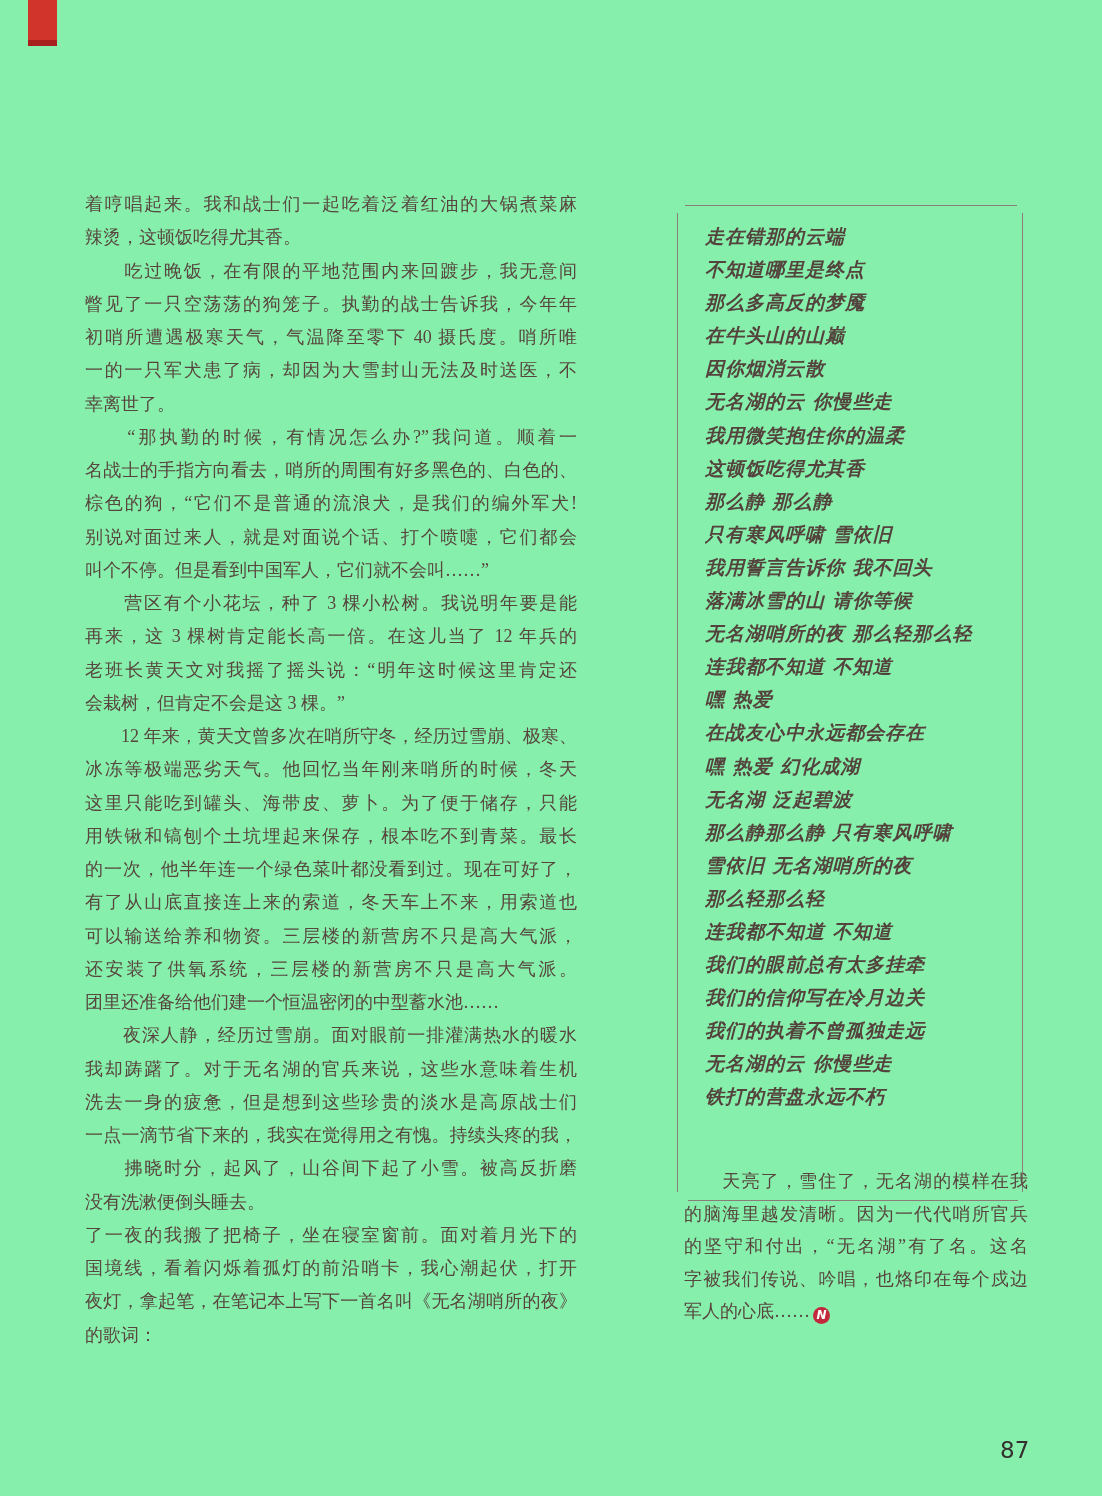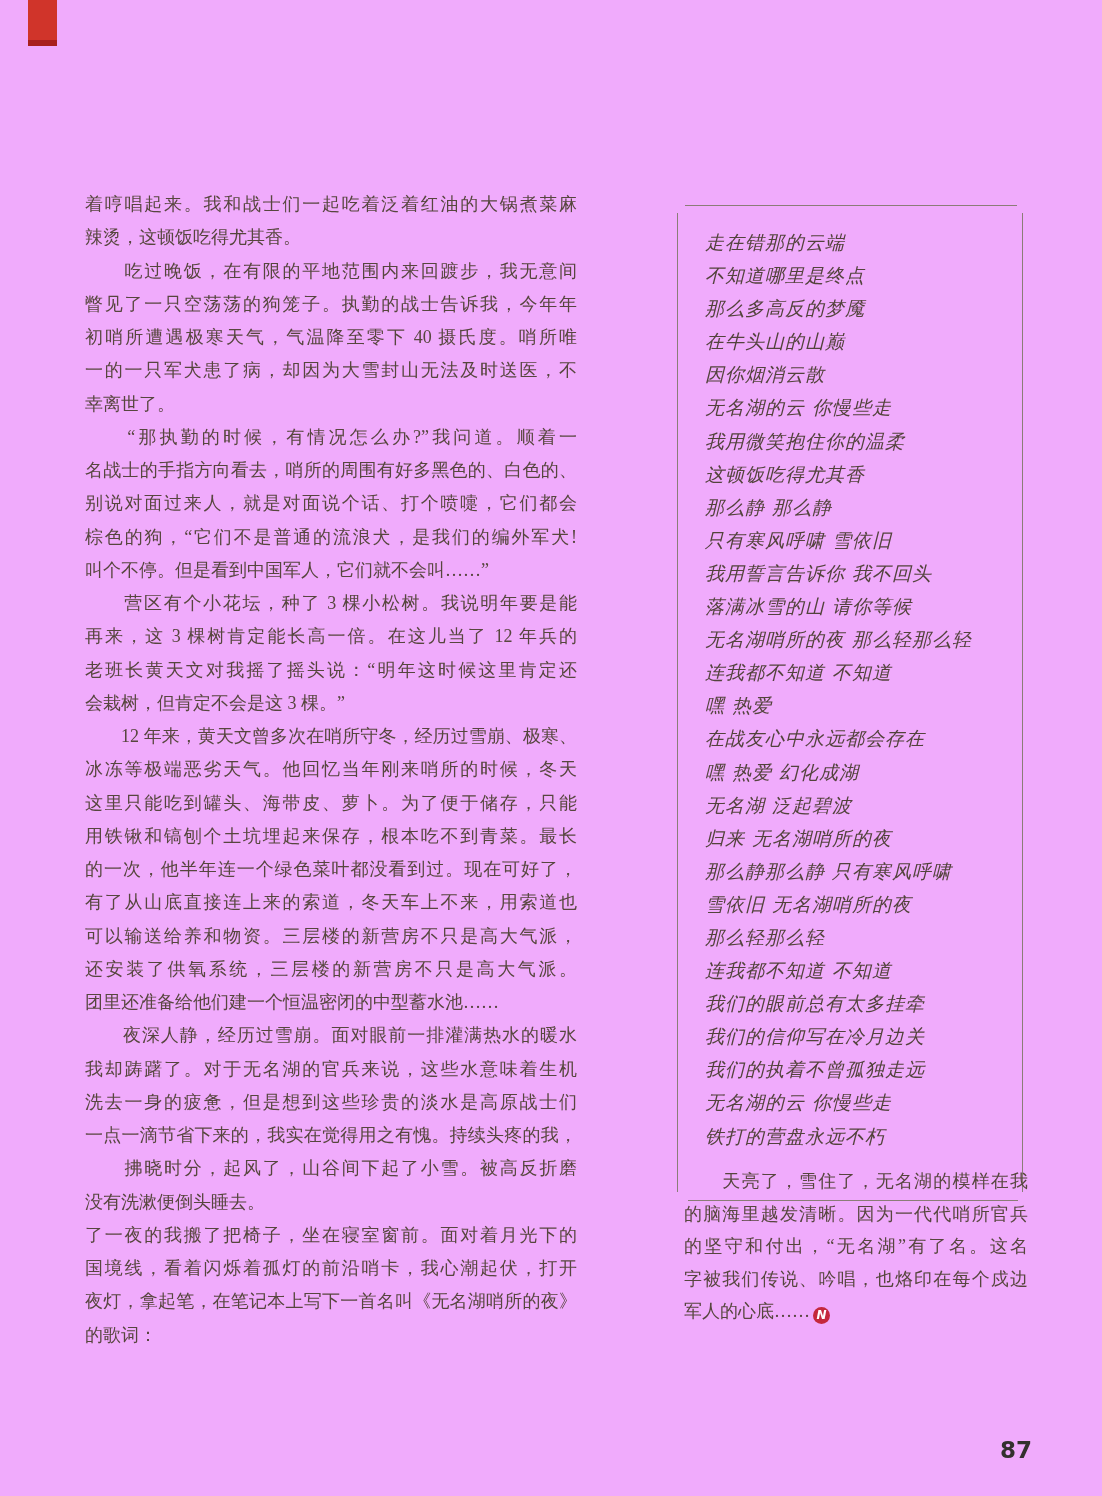--- a/index.html
+++ b/index.html
@@ -1,19 +1,19 @@
 <!DOCTYPE html>
 <html><head>
 <meta charset="utf-8">
 <style>
   html,body{margin:0;padding:0;}
   .page{
     position:relative;
     width:1102px;height:1496px;
-    background:#f0abfc;
+    background:#86efac;
     overflow:hidden;
     font-family:"Liberation Serif","DejaVu Serif",serif;
     color:#57463e;
   }
   .corner-tab{
     position:absolute;left:28px;top:0;width:29px;height:40px;
     background:#d0342a;
   }
   .corner-tab:after{
     content:"";position:absolute;left:0;bottom:-6px;width:29px;height:6px;background:#a8201d;
@@ -30,21 +30,21 @@
   }
   .pline.end{text-align-last:left;}
   
   .rule{position:absolute;background:#8b7d77;}
   .rule-top{left:685px;top:205px;width:332px;height:1px;}
   .rule-bottom{left:688px;top:1200px;width:330px;height:1px;}
   .rule-left{left:677px;top:213px;width:1px;height:979px;}
   .rule-right{left:1022px;top:213px;width:1px;height:979px;}
   
   .poem{
-    position:absolute;left:705px;top:226px;width:310px;
+    position:absolute;left:705px;top:220px;width:310px;font-weight:bold;
   }
   .poem-line{
     height:33.1px;line-height:33.1px;
     font-size:19px;letter-spacing:1px;
     font-style:italic;
     font-family:"DejaVu Serif","Liberation Serif",serif;
     color:#53433c;
     white-space:nowrap;overflow:hidden;
   }
   
@@ -64,42 +64,42 @@
     display:inline-block;width:17px;height:17px;border-radius:50%;
     background:#c4283c;color:#ffffff;
     font-family:"DejaVu Sans","Liberation Sans",sans-serif;
     font-style:italic;font-weight:bold;
     font-size:12px;line-height:17px;text-align:center;
     vertical-align:-2px;margin-left:3px;
   }
   .pageno{
     position:absolute;left:1000px;top:1437px;
     font-family:"DejaVu Sans","Liberation Sans",sans-serif;
-    font-weight:bold;font-size:23px;color:#33302e;
+    font-weight:normal;font-size:23px;color:#33302e;
   }
 </style>
 </head>
 <body>
 
 <div class="page">
 
   <div class="corner-tab"></div>
 
   <div class="left-col">
       <div class="pline">着哼唱起来。我和战士们一起吃着泛着红油的大锅煮菜麻</div>
       <div class="pline end">辣烫，这顿饭吃得尤其香。</div>
       <div class="pline">　　吃过晚饭，在有限的平地范围内来回踱步，我无意间</div>
       <div class="pline">瞥见了一只空荡荡的狗笼子。执勤的战士告诉我，今年年</div>
       <div class="pline">初哨所遭遇极寒天气，气温降至零下 40 摄氏度。哨所唯</div>
       <div class="pline">一的一只军犬患了病，却因为大雪封山无法及时送医，不</div>
       <div class="pline end">幸离世了。</div>
       <div class="pline">　　“那执勤的时候，有情况怎么办?”我问道。顺着一</div>
       <div class="pline">名战士的手指方向看去，哨所的周围有好多黑色的、白色的、</div>
+      <div class="pline">棕色的狗，“它们不是普通的流浪犬，是我们的编外军犬!</div>
       <div class="pline">别说对面过来人，就是对面说个话、打个喷嚏，它们都会</div>
-      <div class="pline">棕色的狗，“它们不是普通的流浪犬，是我们的编外军犬!</div>
       <div class="pline end">叫个不停。但是看到中国军人，它们就不会叫……”</div>
       <div class="pline">　　营区有个小花坛，种了 3 棵小松树。我说明年要是能</div>
       <div class="pline">再来，这 3 棵树肯定能长高一倍。在这儿当了 12 年兵的</div>
       <div class="pline">老班长黄天文对我摇了摇头说：“明年这时候这里肯定还</div>
       <div class="pline end">会栽树，但肯定不会是这 3 棵。”</div>
       <div class="pline">　　12 年来，黄天文曾多次在哨所守冬，经历过雪崩、极寒、</div>
       <div class="pline">冰冻等极端恶劣天气。他回忆当年刚来哨所的时候，冬天</div>
       <div class="pline">这里只能吃到罐头、海带皮、萝卜。为了便于储存，只能</div>
       <div class="pline">用铁锹和镐刨个土坑埋起来保存，根本吃不到青菜。最长</div>
       <div class="pline">的一次，他半年连一个绿色菜叶都没看到过。现在可好了，</div>
@@ -136,21 +136,20 @@
       <div class="poem-line">那么静 那么静</div>
       <div class="poem-line">只有寒风呼啸 雪依旧</div>
       <div class="poem-line">我用誓言告诉你 我不回头</div>
       <div class="poem-line">落满冰雪的山 请你等候</div>
       <div class="poem-line">无名湖哨所的夜 那么轻那么轻</div>
       <div class="poem-line">连我都不知道 不知道</div>
       <div class="poem-line">嘿 热爱</div>
       <div class="poem-line">在战友心中永远都会存在</div>
       <div class="poem-line">嘿 热爱 幻化成湖</div>
       <div class="poem-line">无名湖 泛起碧波</div>
-      <div class="poem-line">归来 无名湖哨所的夜</div>
       <div class="poem-line">那么静那么静 只有寒风呼啸</div>
       <div class="poem-line">雪依旧 无名湖哨所的夜</div>
       <div class="poem-line">那么轻那么轻</div>
       <div class="poem-line">连我都不知道 不知道</div>
       <div class="poem-line">我们的眼前总有太多挂牵</div>
       <div class="poem-line">我们的信仰写在冷月边关</div>
       <div class="poem-line">我们的执着不曾孤独走远</div>
       <div class="poem-line">无名湖的云 你慢些走</div>
       <div class="poem-line">铁打的营盘永远不朽</div>
     </div>

